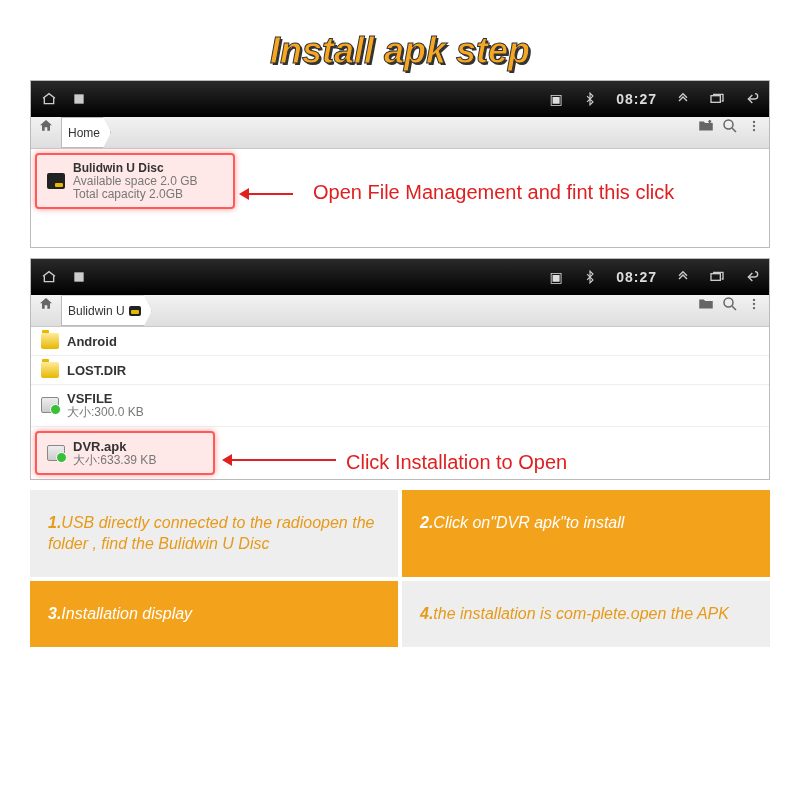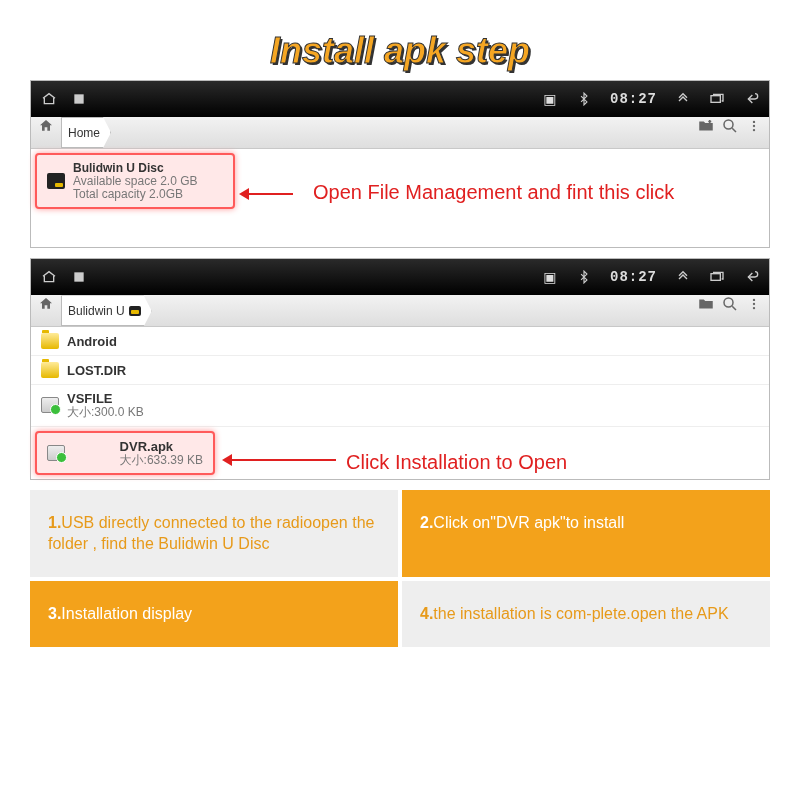--- a/index.html
+++ b/index.html
@@ -33,21 +33,21 @@
     display: flex;
     align-items: center;
     justify-content: space-between;
     padding: 0 10px;
     color: #ddd;
     font-size: 14px;
   }
   .sb-left { display:flex; gap:14px; align-items:center; }
   .sb-right { display:flex; gap:18px; align-items:center; }
   .sb-icon { width:16px; height:16px; display:inline-flex; align-items:center; justify-content:center; }
-  .sb-time { font-weight:bold; letter-spacing:1px;font-family:Liberation Mono, monospace; }
+  .sb-time { font-weight:bold; letter-spacing:1px; }
   .toolbar {
     height: 32px;
     background: linear-gradient(#f2f2f2,#dedede);
     border-bottom:1px solid #c8c8c8;
     display:flex;
     padding: 0 6px;
     gap: 6px;
     font-size: 13px;
     color:#444;
   }
@@ -106,20 +106,21 @@
     position:absolute;
     left:-10px; top:-5px;
     border:6px solid transparent;
     border-right:10px solid #e02020;
   }
   .steps {
     display:grid;
     grid-template-columns: 1fr 1fr;
     gap:4px;
     margin-top:8px;
+    font-style:italic;
   }
   .step {
     padding: 22px 18px;
     font-size:16px;
     position:relative;
     line-height:1.35;
   }
   .step.light { background:#eee; color:#e79a1a; }
   .step.dark  { background:#f3a21b; color:#fff; }
   .step .num { font-weight:bold; }
@@ -312,21 +313,21 @@
           <span style="font-weight:bold;">LOST.DIR</span>
         </span>
     </div>
     <div class="list-item">
       <span class="item-icon apk"></span>
       <span class="item-text">
         <span style="font-weight:bold;">VSFILE</span>
         <span class="sub">大小:300.0 KB</span>
       </span>
     </div>
-    <div class="list-item highlight" style="width:180px;justify-content:space-between;">
+    <div class="list-item highlight" style="width:180px;">
       <span class="item-icon apk"></span>
       <span class="item-text">
         <span style="font-weight:bold;">DVR.apk</span>
         <span class="sub">大小:633.39 KB</span>
       </span>
     </div>
   </div>
   <div class="arrow-right-to-left" style="left:195px; top:200px; width:110px;"></div>
   <div class="annotation" style="left:315px; top:192px;">Click Installation to Open</div>
 </div>

